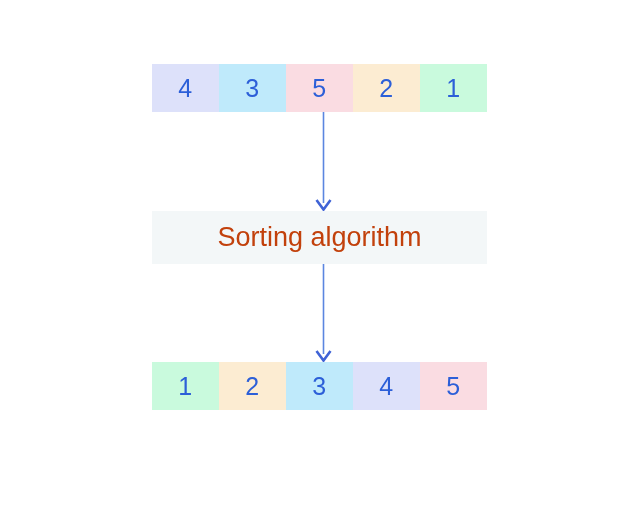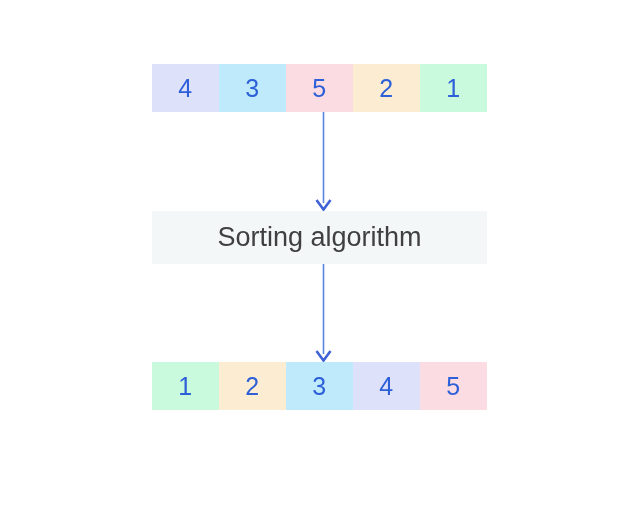--- a/index.html
+++ b/index.html
@@ -101,21 +101,21 @@
   </div>
 
   <div class="arrow" id="arrow-top">
     <svg viewBox="0 0 26 99" preserveAspectRatio="none" aria-hidden="true">
       <line x1="12.5" y1="0" x2="12.5" y2="91" stroke="#5b86e0" stroke-width="1.6"></line>
       <path d="M 5.5 88 L 12.5 97.5 L 19.5 88" fill="none" stroke="#3f63d6" stroke-width="2.6" stroke-linecap="butt" stroke-linejoin="miter"></path>
     </svg>
   </div>
 
   <div id="process-box" style="background: rgb(243, 247, 248);">
-    <span id="process-label" style="color: #404040;">Sorting algorithm</span>
+    <span id="process-label" style="color: #c2410c;">Sorting algorithm</span>
   </div>
 
   <div class="arrow" id="arrow-bottom">
     <svg viewBox="0 0 26 98" preserveAspectRatio="none" aria-hidden="true">
       <line x1="12.5" y1="0" x2="12.5" y2="90" stroke="#5b86e0" stroke-width="1.6"></line>
       <path d="M 5.5 87 L 12.5 96.5 L 19.5 87" fill="none" stroke="#3f63d6" stroke-width="2.6" stroke-linecap="butt" stroke-linejoin="miter"></path>
     </svg>
   </div>
 
   <div class="array-row" id="output-array">

